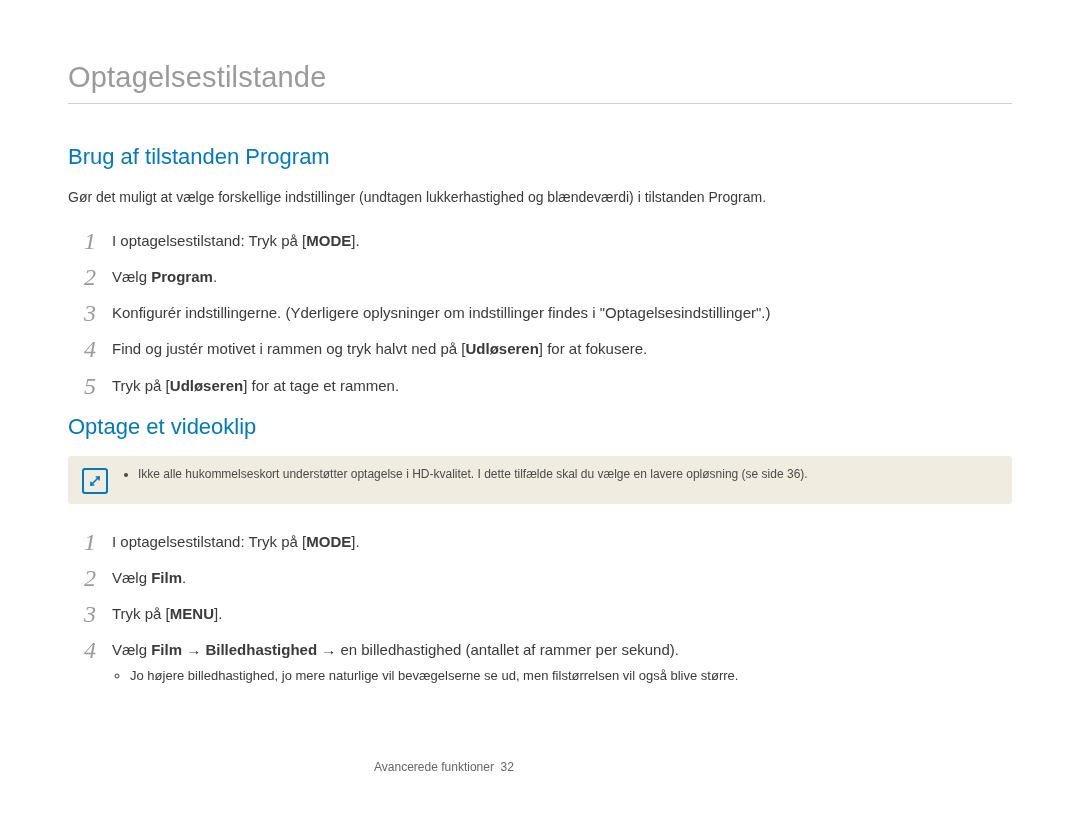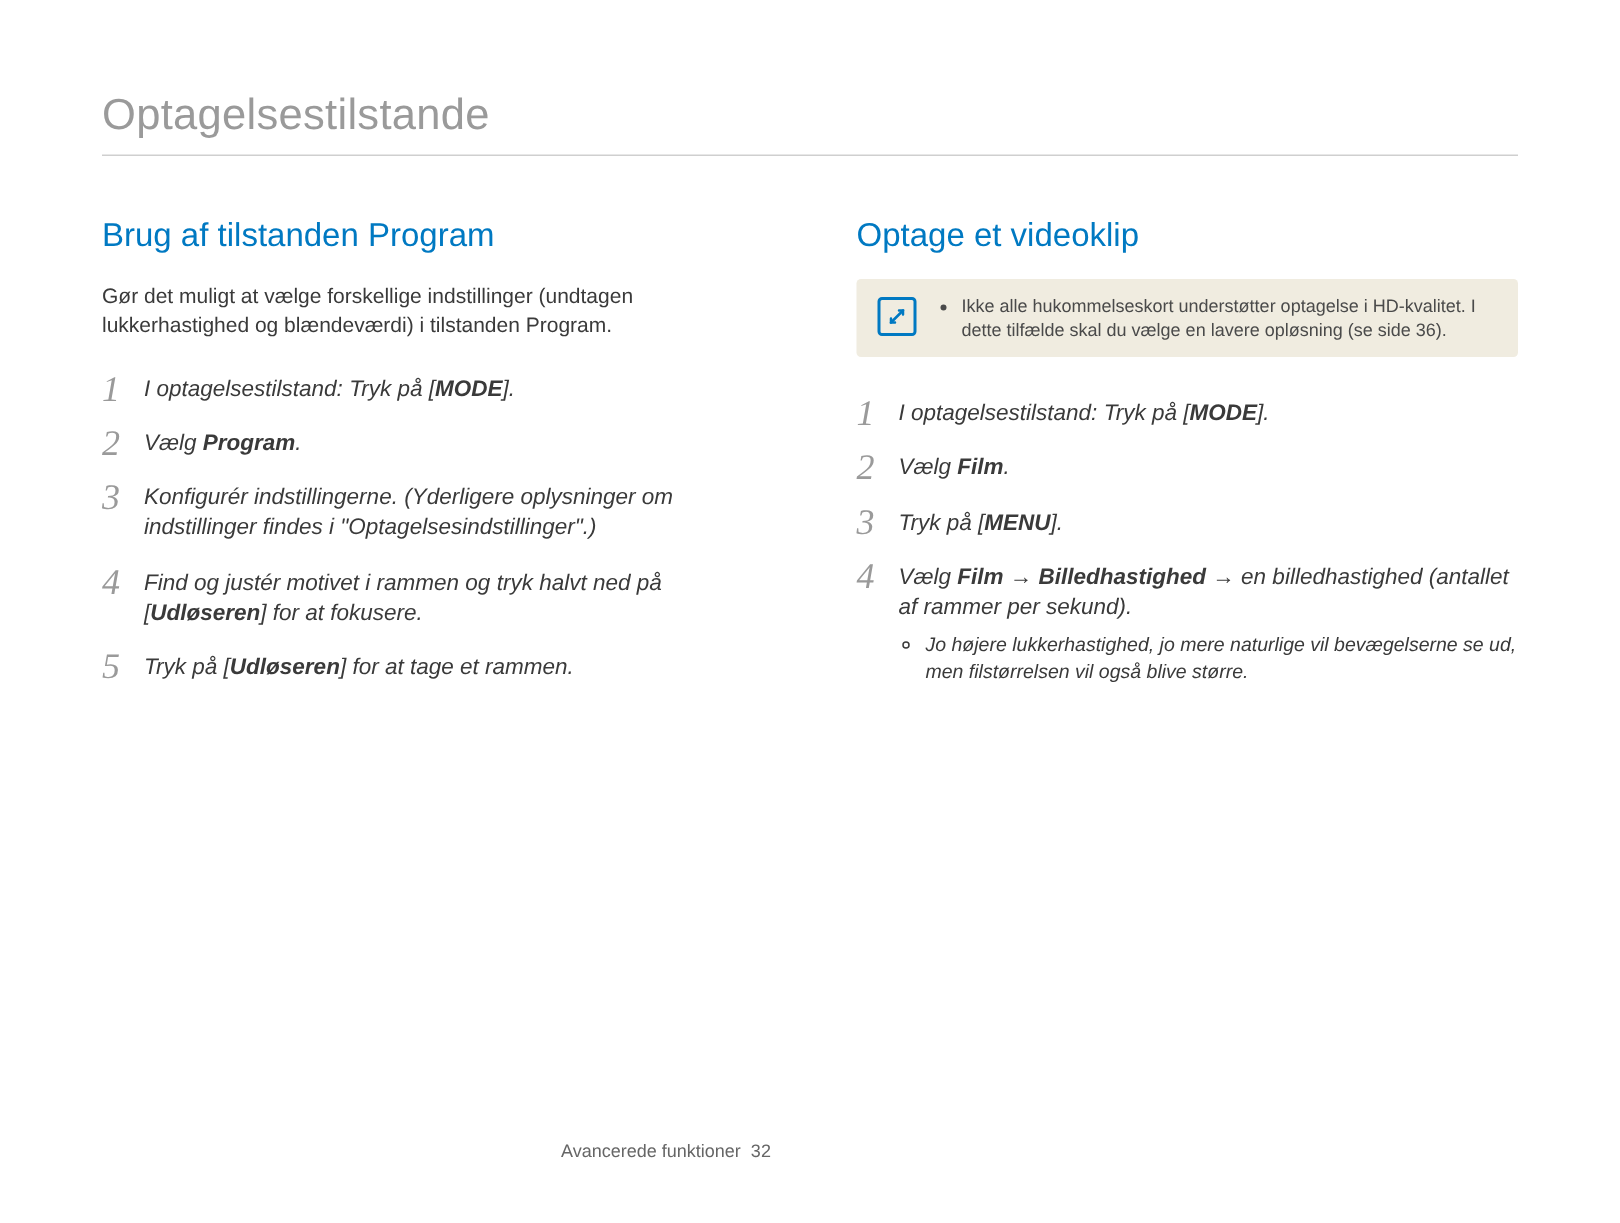--- a/index.html
+++ b/index.html
@@ -22,40 +22,39 @@
     font-size: 29px;
     font-weight: 300;
     font-family: "Helvetica Neue", Arial, sans-serif;
     letter-spacing: 0.2px;
     padding-bottom: 6px;
     border-bottom: 1px solid #cfcfcf;
     margin-bottom: 38px;
   }
   .columns {
     display: grid;
-    grid-template-columns: 1fr 1fr;
+    grid-template-columns: 1fr;
     column-gap: 62px;
   }
   h2.section-title {
     color: #0079c2;
     font-weight: 400;
     font-size: 22px;
     margin: 0 0 8px 0;
   }
   .intro {
     font-size: 14px;
     color: #3a3a3a;
     margin: 16px 0 24px 0;
   }
   ol.steps {
     list-style: none;
     padding: 0;
-    margin: 0;
+    margin: 16px;
     counter-reset: step;
-    font-style: italic;
   }
   ol.steps > li {
     counter-increment: step;
     position: relative;
     padding-left: 28px;
     margin-bottom: 16px;
     font-size: 15px;
   }
   ol.steps > li::before {
     content: counter(step);
@@ -171,21 +170,21 @@
         </li>
         <li>
           <span>Vælg </span><span class="strong">Film</span><span>.</span>
         </li>
         <li>
           <span>Tryk på [</span><span class="kbd">MENU</span><span>].</span>
         </li>
         <li>
           <span>Vælg </span><span class="strong">Film</span><span> → </span><span class="strong">Billedhastighed</span><span> → en billedhastighed (antallet af rammer per sekund).</span>
           <ul class="sub">
-            <li>Jo højere lukkerhastighed, jo mere naturlige vil bevægelserne se ud, men filstørrelsen vil også blive større.</li>
+            <li>Jo højere billedhastighed, jo mere naturlige vil bevægelserne se ud, men filstørrelsen vil også blive større.</li>
           </ul>
         </li>
       </ol>
     </div>
 
   </div>
 
 </div>
 
 <div class="footer">

